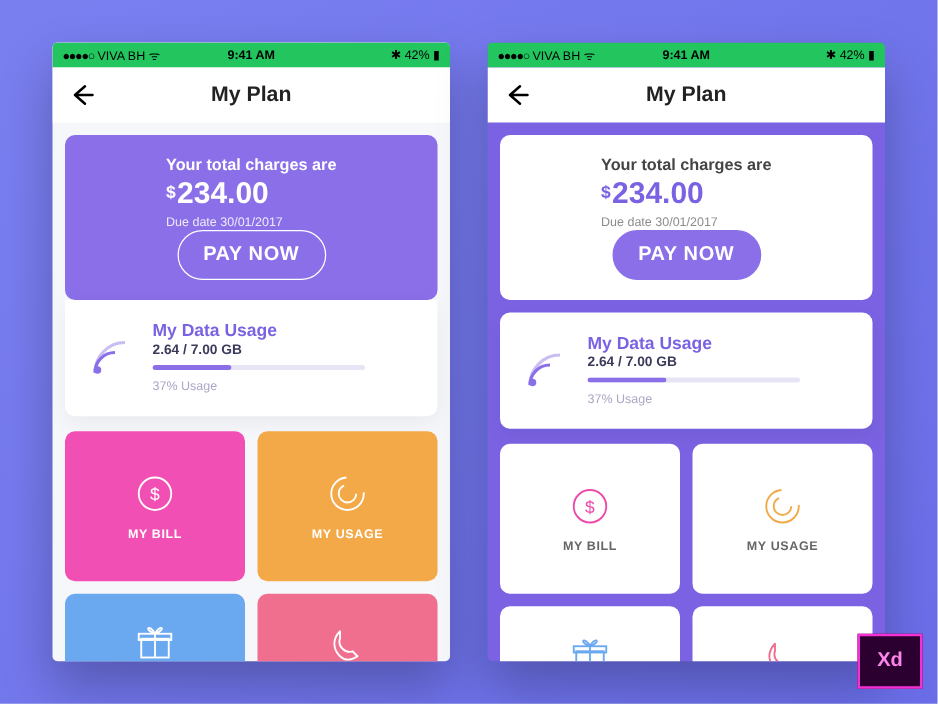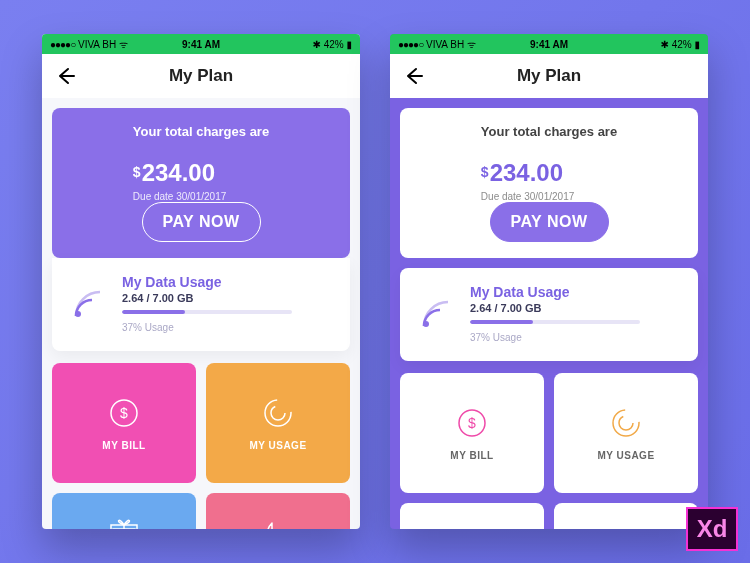--- a/index.html
+++ b/index.html
@@ -39,21 +39,21 @@
     display:flex; justify-content:space-between; align-items:center;
     color:#fff;
     margin-bottom:0;
     flex-direction:column;
   }
   .left .charges { background:#8a6fe8; }
   .right .charges { background:#fff; color:#333 }
   .charges .label { font-size:13px; font-weight:600; }
   .left .charges .label { color:#fff; }
   .right .charges .label { color:#444; }
-  .charges .amount { font-size:24px; font-weight:700; margin-top:20px; }
+  .charges .amount { font-size:24px; font-weight:700; margin-top:2px; }
   .charges .amount .cur { font-size:14px; vertical-align:4px; margin-right:1px; }
   .right .charges .amount { color:#7a62e2; }
   .charges .due { font-size:10px; margin-top:4px; opacity:.85; }
   .right .charges .due { color:#777; }
   .paybtn {
     border:1.5px solid #fff; color:#fff; border-radius:22px;
     font-size:16px; font-weight:700; letter-spacing:.5px;
     padding:10px 20px; cursor:pointer;
   }
   .right .paybtn { background:#8a6fe8; border-color:#8a6fe8; color:#fff; }
@@ -82,21 +82,21 @@
   .left .t-usage { background:#f3a948; }
   .left .t-gift  { background:#6aa9f0; }
   .left .t-call  { background:#f06f8e; }
   .right .tile { background:#fff; color:#666; }
   .right .tile .tl { color:#666; }
   .tile.small { height:80px; }
   
   .xd { position:absolute; right:12px; bottom:12px; width:52px; height:44px;
         background:#2b0030; border:2px solid #f631d4;
         display:flex; align-items:center; justify-content:center;
-        color:#f986e8; font-family:Arial; font-weight:700; font-size:24px; }
+        color:#f986e8; font-family:Arial; font-weight:700; font-size:16px; }
 </style>
 </head>
 <body>
 
 <div class="phone left">
   <div class="statusbar">
     <span><span class="dots">●●●●○</span> <span>VIVA BH</span> <span>ᯤ</span></span>
     <span class="center">9:41 AM</span>
     <span>✱ <span>42%</span> ▮</span>
   </div>

